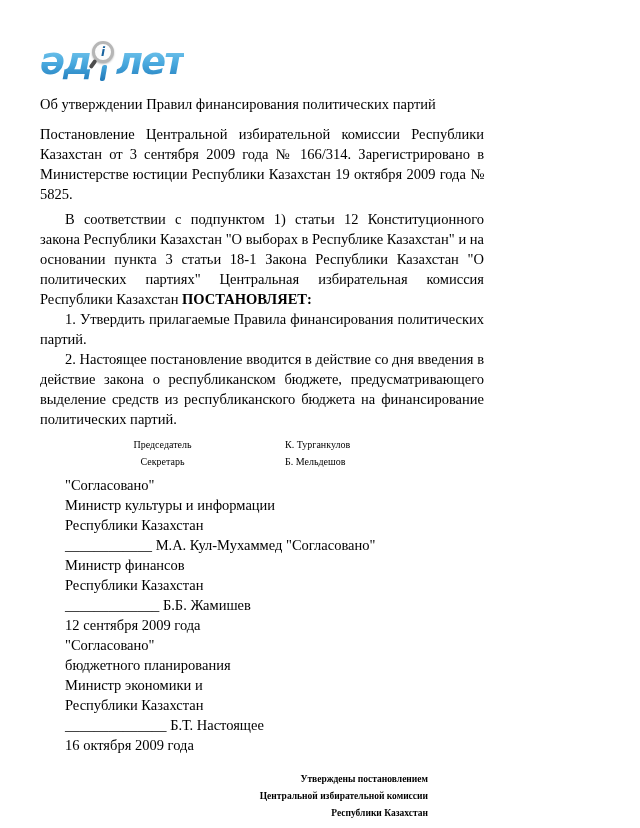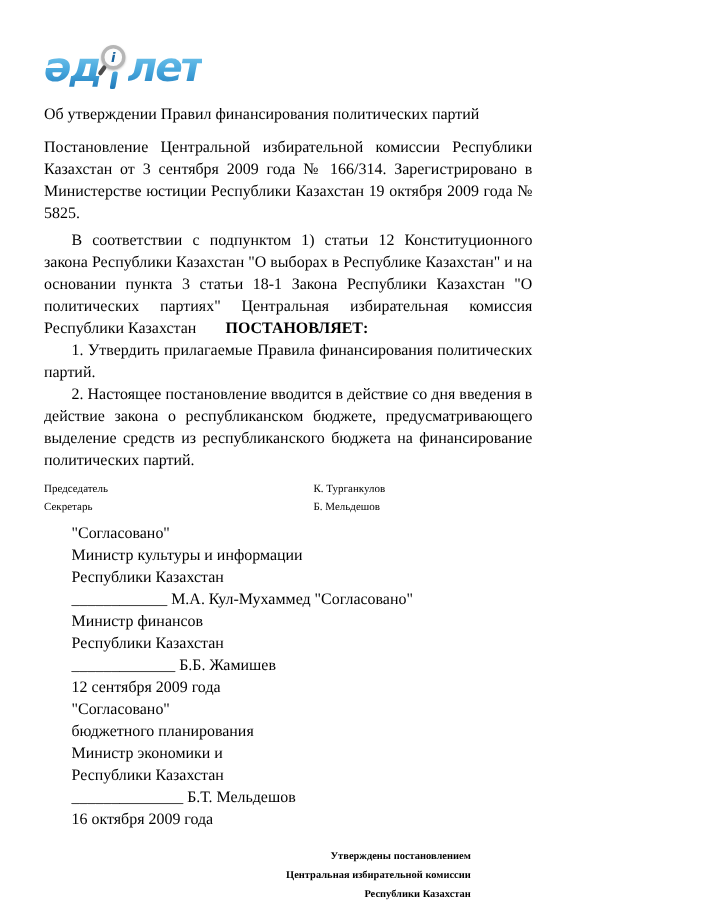--- a/index.html
+++ b/index.html
@@ -59,23 +59,23 @@
     background: linear-gradient(180deg, #47a7dd, #1f78b8);
     border-radius: 2px;
     transform: skewX(-10deg);
   }
 
   
   .doc-title { font-size: 14.5px; font-weight: normal; line-height: 18px; margin: 0 0 11px 0; }
   .body-p { font-size: 14.5px; line-height: 20px; text-align: justify; margin: 0; }
   .body-p.gap { margin-bottom: 5px; font-family: Liberation Serif, serif; }
   .indent { text-indent: 25px; }
-  .bold { font-weight: bold; margin-left: 23px; }
+  .bold { font-weight: bold; }
 
-  .sig-block { margin-top: 7px; }
+  .sig-block { margin-top: 7px; text-align: center; }
   .sig-row { display: flex; font-size: 10px; line-height: 17px; }
   .sig-role { width: 245px; flex: 0 0 auto; }
 
   .agreed { margin-top: 5px; padding-left: 25px; font-size: 14.5px; line-height: 20px; }
   .agreed-line { white-space: pre; }
 
   .stamp {
     margin: 16px 56px 0 auto;
     width: 195px;
     text-align: right;
@@ -129,25 +129,25 @@
     <div class="agreed-line">Республики Казахстан</div>
     <div class="agreed-line">____________ М.А. Кул-Мухаммед "Согласовано"</div>
     <div class="agreed-line">Министр финансов</div>
     <div class="agreed-line">Республики Казахстан</div>
     <div class="agreed-line">_____________ Б.Б. Жамишев</div>
     <div class="agreed-line">12 сентября 2009 года</div>
     <div class="agreed-line">"Согласовано"</div>
     <div class="agreed-line">бюджетного планирования</div>
     <div class="agreed-line">Министр экономики и</div>
     <div class="agreed-line">Республики Казахстан</div>
-    <div class="agreed-line">______________ Б.Т. Мельдешов</div>
+    <div class="agreed-line">______________ Б.Т. Настоящее</div>
     <div class="agreed-line">16 октября 2009 года</div>
   </div>
 
   <div class="stamp">
     <div>Утверждены постановлением</div>
-    <div>Центральная избирательной комиссии</div>
+    <div>Центральной избирательной комиссии</div>
     <div>Республики Казахстан</div>
   </div>
 
   <div class="footer-title">Правила финансирования политических партий</div>
 
 </div>
 
 </body></html>

